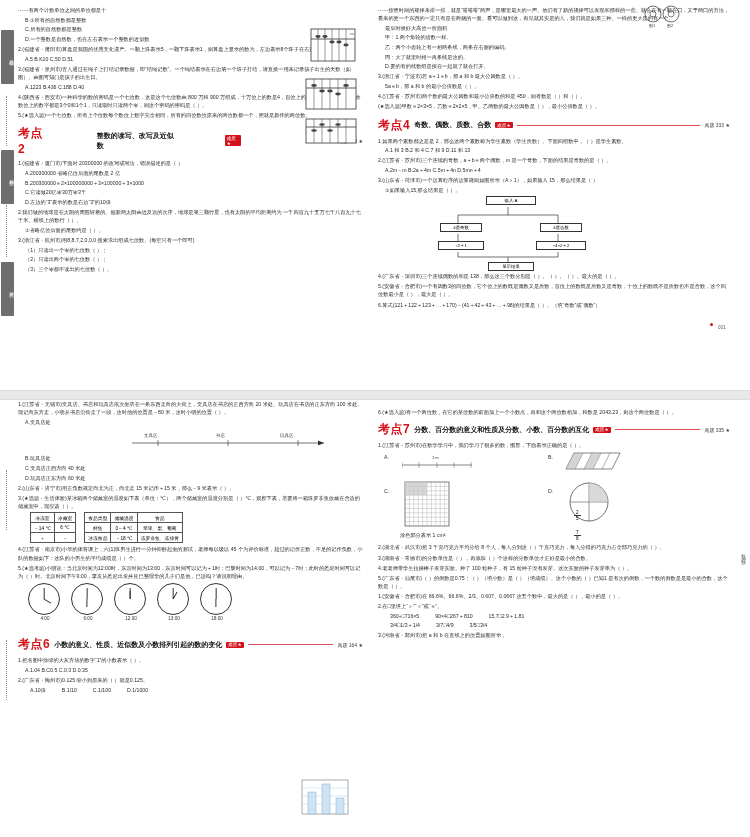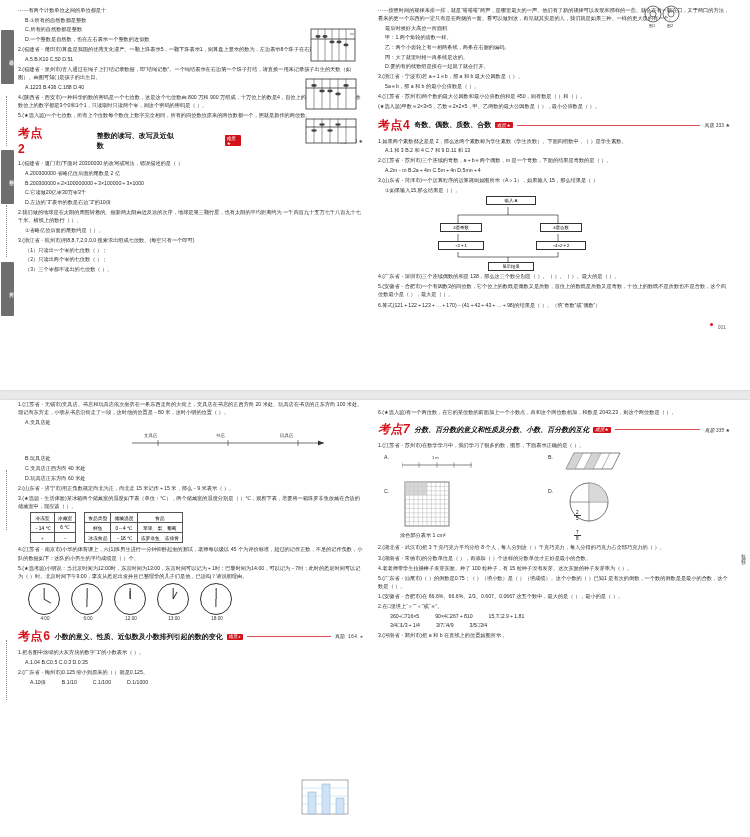--- a/index.html
+++ b/index.html
@@ -345,21 +345,21 @@
         </div>
         <div class="clock">
           <div class="face">
             <div class="h" style="transform:translate(-50%,-100%) rotate(180deg);"></div>
             <div class="m" style="transform:translate(-50%,-100%) rotate(0deg);"></div>
           </div>
           <div class="cap">18:00</div>
         </div>
       </div>
 
-      <div class="kaodian" style="margin-top:7px;font-family:Liberation Mono, monospace;">
+      <div class="kaodian" style="margin-top:15px;">
         <span class="kd">考点6</span>
         <span class="ttl">小数的意义、性质、近似数及小数排列引起的数的变化</span>
         <span class="tag">难度★</span>
         <span class="line"></span>
         <span class="pg">真题 164 ★</span>
       </div>
 
       <div class="txt" style="position:relative;">
         <p>1.把名图中涂绿的大灰方块的数字“1”的小数表示（  ）。</p>
         <p class="ind">A.1.04    B.C0.5    C.0.3    D.0.35</p>
@@ -386,21 +386,21 @@
         <rect x="36" y="20" width="8" height="16" fill="#cfe3f5" stroke="#6f9fc6" stroke-width=".4"></rect>
       </svg>
     </div>
 
     <div class="col rcol">
 
       <div class="txt" style="padding-top:8px;">
         <p>6.(★选入题)有一个两位数，在它的某位数的前面加上一个小数点，再和这个两位数相加，和数是 2043.23，则这个两位数是（  ）。</p>
       </div>
 
-      <div class="kaodian" style="margin-top:5px;font-style:italic;">
+      <div class="kaodian" style="margin-top:5px;">
         <span class="kd">考点7</span>
         <span class="ttl">分数、百分数的意义和性质及分数、小数、百分数的互化</span>
         <span class="tag">难度★</span>
         <span class="line"></span>
         <span class="pg">真题 335 ★</span>
       </div>
 
       <div class="txt">
         <p>1.(江苏省・苏州市)在数学学习中，我们学习了很多的数，图形，下面表示正确的是（  ）。</p>
       </div>

